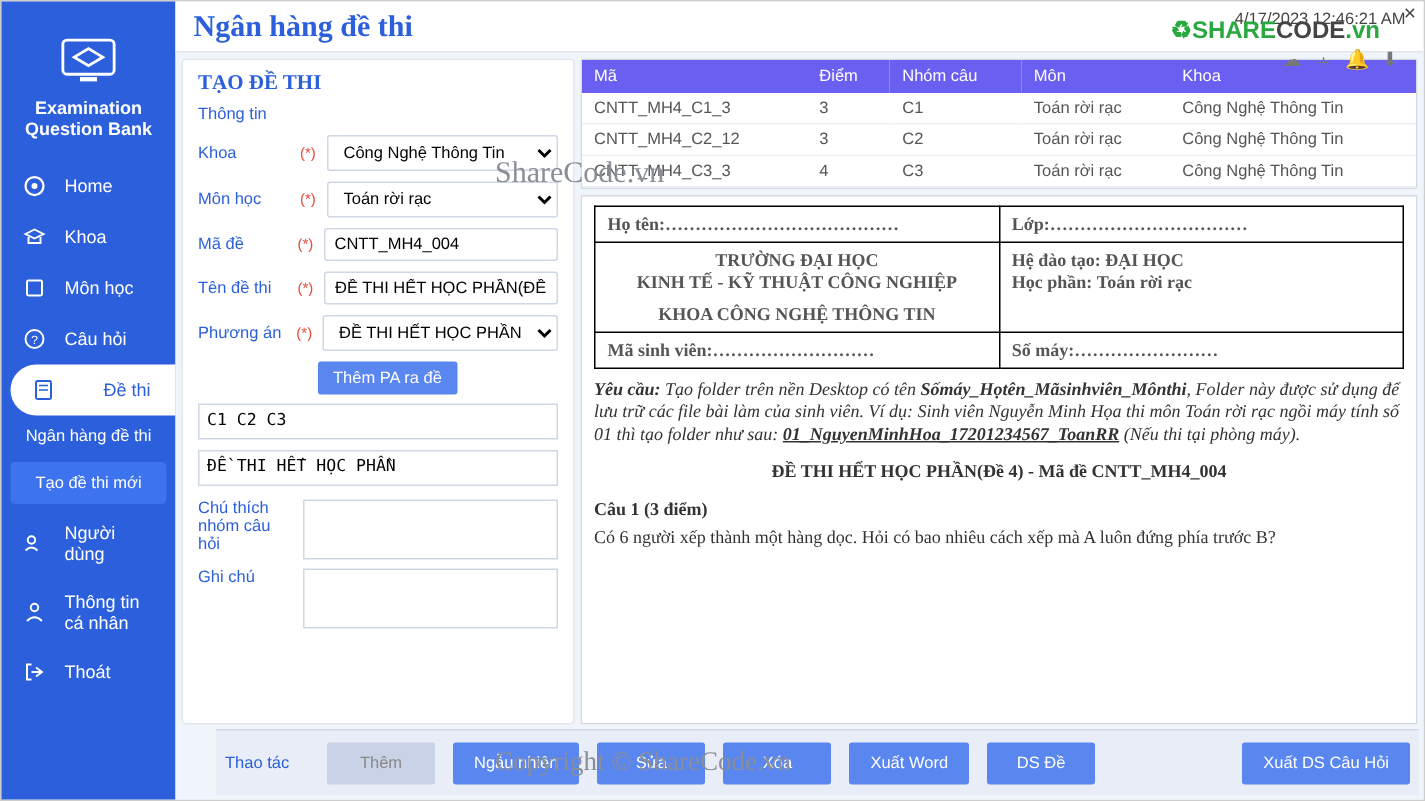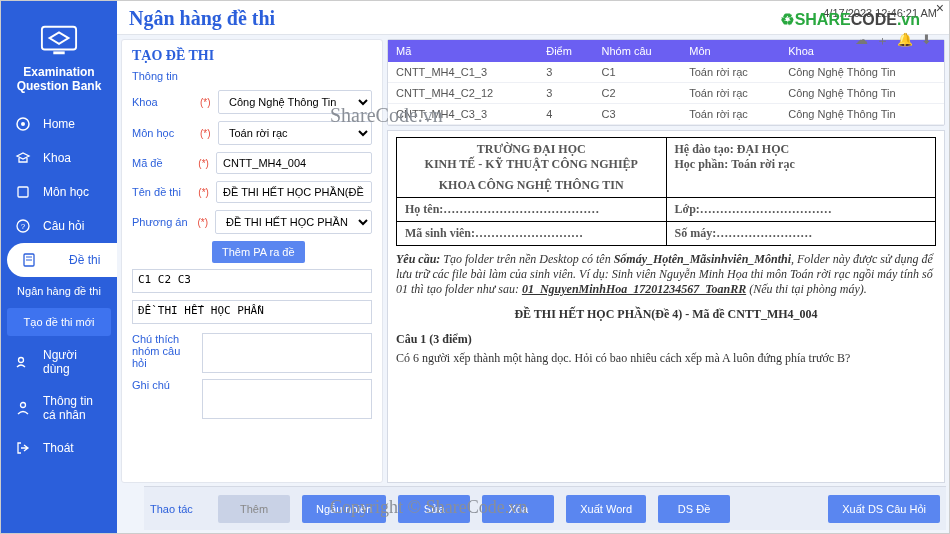--- a/index.html
+++ b/index.html
@@ -248,36 +248,36 @@
                   <td>Công Nghệ Thông Tin</td>
                 </tr>
               </tbody>
           </table>
         </div>
 
         <div class="doc-preview">
           <table class="doc-table">
             <tbody>
                 <tr>
+              <td><b>Họ tên:…………………………………</b></td>
+              <td><b>Lớp:……………………………</b></td>
+            </tr>
+            <tr>
               <td style="width:50%" class="doc-center">
                 <div class="doc-bold">TRƯỜNG ĐẠI HỌC</div>
                 <div class="doc-bold">KINH TẾ - KỸ THUẬT CÔNG NGHIỆP</div>
                 <div style="height:6px"></div>
                 <div class="doc-bold">KHOA CÔNG NGHỆ THÔNG TIN</div>
               </td>
               <td>
                 <div><b>Hệ đào tạo:</b> <b>ĐẠI HỌC</b></div>
                 <div><b>Học phần:</b> <b>Toán rời rạc</b></div>
               </td>
             </tr>
             <tr>
-              <td><b>Họ tên:…………………………………</b></td>
-              <td><b>Lớp:……………………………</b></td>
-            </tr>
-            <tr>
               <td><b>Mã sinh viên:………………………</b></td>
               <td><b>Số máy:……………………</b></td>
             </tr>
           </tbody>
             </table>
           <p><i><b>Yêu cầu:</b> <span>Tạo folder trên nền Desktop có tên </span><b>Sốmáy_Họtên_Mãsinhviên_Mônthi</b><span>, Folder này được sử dụng để lưu trữ các file bài làm của sinh viên. Ví dụ: Sinh viên Nguyễn Minh Họa thi môn Toán rời rạc ngồi máy tính số 01 thì tạo folder như sau: </span><b><u>01_NguyenMinhHoa_17201234567_ToanRR</u></b><span> (Nếu thi tại phòng máy).</span></i></p>
           <p class="doc-center doc-bold" style="margin:10px 0">ĐỀ THI HẾT HỌC PHẦN(Đề 4) - Mã đề CNTT_MH4_004</p>
           <p class="doc-bold">Câu 1 (3 điểm)</p>
           <p>Có 6 người xếp thành một hàng dọc. Hỏi có bao nhiêu cách xếp mà A luôn đứng phía trước B?</p>
         </div>

